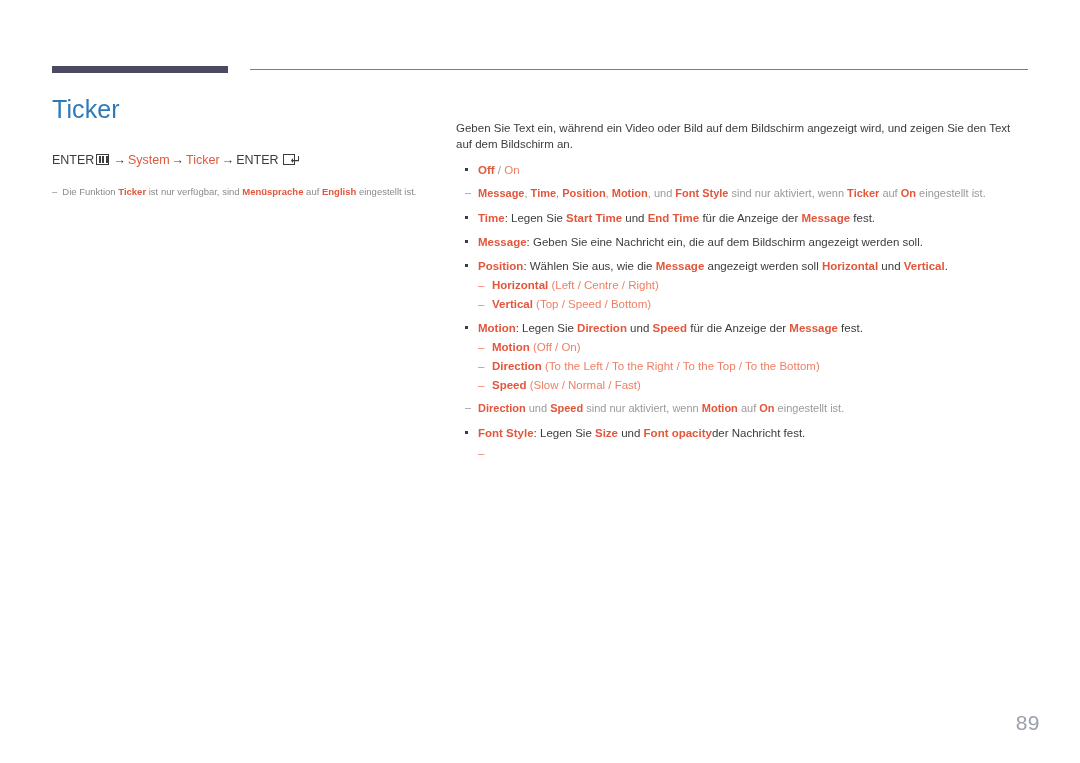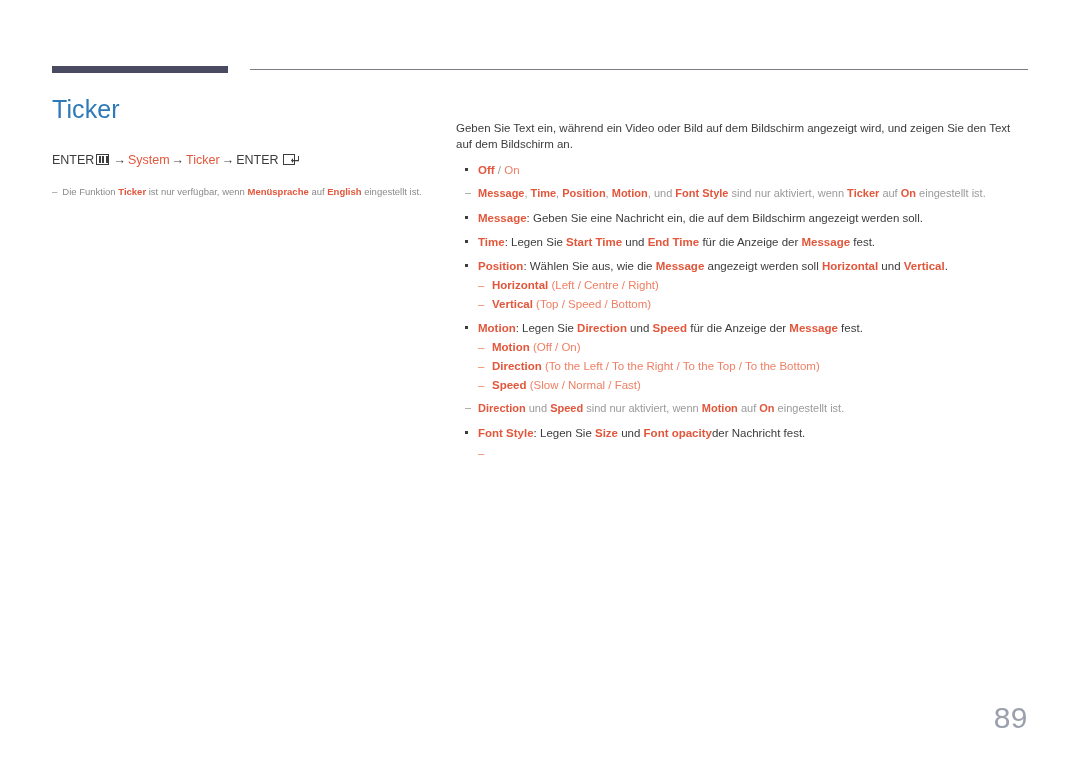--- a/index.html
+++ b/index.html
@@ -190,23 +190,23 @@
     position: absolute;
     left: 9px;
     top: -1px;
     color: #9a9a9a;
   }
   .subnote .accent { color: #e2573c; font-weight: bold; }
 
   
   .page-number {
     position: absolute;
-    right: 52px;
+    right: 40px;
     bottom: 28px;
-    font-size: 30px;
+    font-size: 21px;
     color: #9aa0ad;
     letter-spacing: 0.5px;
   }
 </style>
 </head>
 <body>
 
 <div class="top-rules">
   <div class="rule-thick"></div>
   <div class="rule-thin"></div>
@@ -219,47 +219,47 @@
     <span>ENTER</span><span class="icon-menu"><i></i><i></i><i></i></span><span class="arrow">→</span><span class="accent">System</span><span class="arrow">→</span><span class="accent">Ticker</span><span class="arrow">→</span><span>ENTER</span><span class="icon-enter">
         <span class="box"></span>
         <svg class="arrw" viewBox="0 0 8 7">
           <path d="M7 0 L7 4 L2 4 L2 2 L0 4.5 L2 7 L2 5.2 L8 5.2 L8 0 Z" fill="#3c3c3c"></path>
         </svg>
       </span>
   </div>
 
   <div class="note-line">
     <span class="dash">–</span>
-    <span><span>Die Funktion </span><span class="accent">Ticker</span><span> ist nur verfügbar, wenn </span><span class="accent">Menüsprache</span><span> auf </span><span class="accent">English</span><span> eingestellt ist.</span></span>
+    <span><span>Die Funktion </span><span class="accent">Ticker</span><span> ist nur verfügbar, sind </span><span class="accent">Menüsprache</span><span> auf </span><span class="accent">English</span><span> eingestellt ist.</span></span>
   </div>
 </div>
 
 <div class="right-col">
 
   <p class="intro">Geben Sie Text ein, während ein Video oder Bild auf dem Bildschirm angezeigt wird, und zeigen Sie den Text auf dem Bildschirm an.</p>
 
   <ul class="bullets">
 
     <li class="bullet">
       <span class="dot"></span>
       <span class="term-b">Off</span><span class="sep"> / </span><span class="opt">On</span>
     </li>
 
     <div class="subnote">
       <span class="ndash">–</span><span class="accent">Message</span><span>, </span><span class="accent">Time</span><span>, </span><span class="accent">Position</span><span>, </span><span class="accent">Motion</span><span>, und </span><span class="accent">Font Style</span><span> sind nur aktiviert, wenn </span><span class="accent">Ticker</span><span> auf </span><span class="accent">On</span><span> eingestellt ist.</span>
     </div>
 
     <li class="bullet">
       <span class="dot"></span>
+      <span class="term-b">Time</span><span>: Legen Sie </span><span class="term-b">Start Time</span><span> und </span><span class="term-b">End Time</span><span> für die Anzeige der </span><span class="term-b">Message</span><span> fest.</span>
+    </li>
+
+    <li class="bullet">
+      <span class="dot"></span>
       <span class="term-b">Message</span><span>: Geben Sie eine Nachricht ein, die auf dem Bildschirm angezeigt werden soll.</span>
-    </li>
-
-    <li class="bullet">
-      <span class="dot"></span>
-      <span class="term-b">Time</span><span>: Legen Sie </span><span class="term-b">Start Time</span><span> und </span><span class="term-b">End Time</span><span> für die Anzeige der </span><span class="term-b">Message</span><span> fest.</span>
     </li>
 
     <li class="bullet">
       <span class="dot"></span>
       <span class="term-b">Position</span><span>: Wählen Sie aus, wie die </span><span class="term-b">Message</span><span> angezeigt werden soll </span><span class="term-b">Horizontal</span><span> und </span><span class="term-b">Vertical</span><span>.</span>
       <ul class="subs">
         <li class="sub">
           <span class="sdash">–</span><span class="term-b">Horizontal</span><span class="opt"> (Left / Centre / Right)</span>
         </li>
         <li class="sub">

